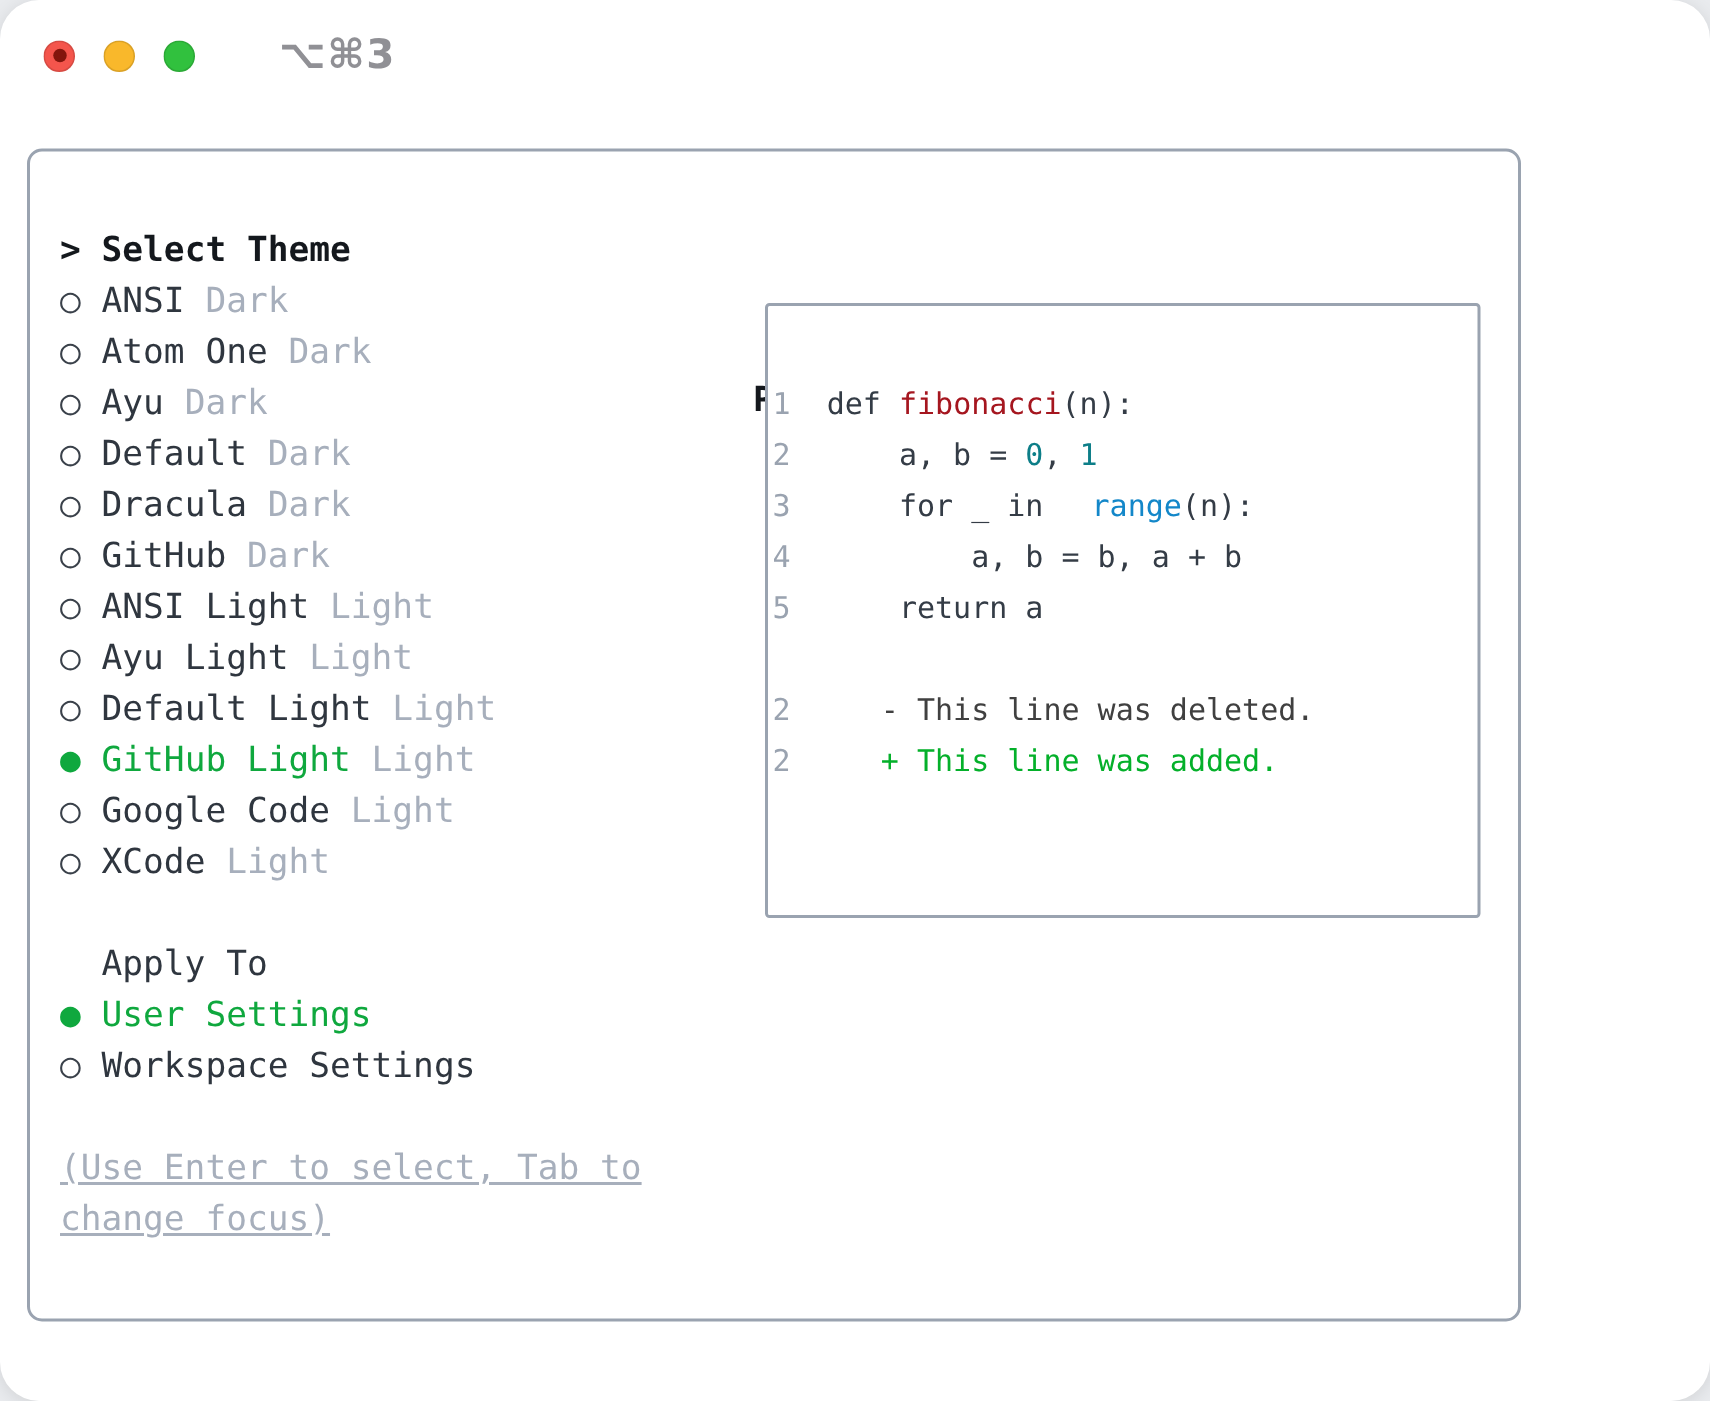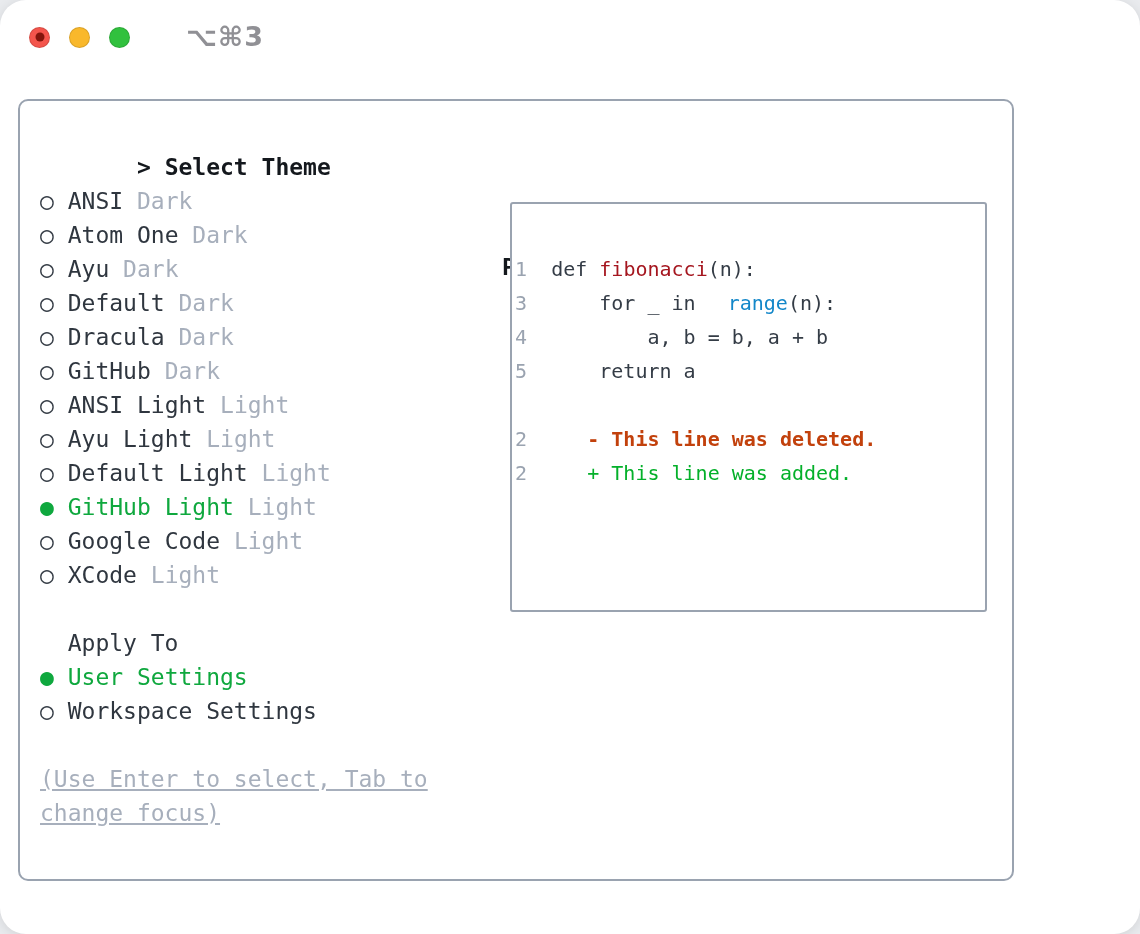--- a/index.html
+++ b/index.html
@@ -52,21 +52,21 @@
     border-radius: 10px;
     background: #ffffff;
   }
   .left-col {
     position: absolute; left: 20px; top: 49px;
     white-space: pre;
     font-size: 23px; line-height: 34px;
     color: #2f363f;
   }
   .line { white-space: pre; height: 34px; }
-  .hdr { font-weight: bold; color: #14181d; text-align: center; }
+  .hdr { font-weight: bold; color: #14181d; }
   .bullet { color: #3a414a; }
   .bullet-sel { color: #0fa83e; }
   .suffix { color: #a7afbc; }
   .sel-text { color: #0fa83e; text-align: center; }
   .help { color: #a7afbc; text-decoration: underline; }
   
   .preview-title {
     position: absolute; left: 482px; top: 149px;
     font-size: 23px; line-height: 34px;
     font-weight: bold; color: #14181d;
@@ -85,21 +85,21 @@
     white-space: pre;
     font-size: 20px; line-height: 34px; height: 34px;
     color: #343c46;
   }
   .ln { color: #9aa3b0; }
   .t-default  { color: #343c46; }
   .t-function { color: #a5161f; }
   .t-number   { color: #0d7e88; }
   .t-builtin  { color: #1387c9; margin-left: 20px; }
   .t-context  { color: #929aa4; }
-  .t-deleted  { color: #c2410c; font-weight: bold; }
+  .t-deleted  { color: #404040; }
   .t-added    { color: #04b02a; margin-top: 30px; }
 </style>
 </head>
 <body>
 
 <div class="window">
 
   <div class="titlebar">
     <div class="tl-btn tl-red">
       <span class="tl-dot"></span>
@@ -109,20 +109,21 @@
     <span class="shortcut">⌥⌘3</span>
   </div>
 
   <div class="panel">
     <div class="left-col"><div class="line hdr"><span>&gt; </span><span>Select Theme</span></div><div class="line"><span class="bullet">○ </span><span>ANSI </span><span class="suffix">Dark</span></div><div class="line"><span class="bullet">○ </span><span>Atom One </span><span class="suffix">Dark</span></div><div class="line"><span class="bullet">○ </span><span>Ayu </span><span class="suffix">Dark</span></div><div class="line"><span class="bullet">○ </span><span>Default </span><span class="suffix">Dark</span></div><div class="line"><span class="bullet">○ </span><span>Dracula </span><span class="suffix">Dark</span></div><div class="line"><span class="bullet">○ </span><span>GitHub </span><span class="suffix">Dark</span></div><div class="line"><span class="bullet">○ </span><span>ANSI Light </span><span class="suffix">Light</span></div><div class="line"><span class="bullet">○ </span><span>Ayu Light </span><span class="suffix">Light</span></div><div class="line"><span class="bullet">○ </span><span>Default Light </span><span class="suffix">Light</span></div><div class="line"><span class="bullet-sel">● </span><span class="sel-text">GitHub Light </span><span class="suffix">Light</span></div><div class="line"><span class="bullet">○ </span><span>Google Code </span><span class="suffix">Light</span></div><div class="line"><span class="bullet">○ </span><span>XCode </span><span class="suffix">Light</span></div><div class="line">&nbsp;</div><div class="line"><span>  Apply To</span></div><div class="line"><span class="bullet-sel">● </span><span class="sel-text">User Settings</span></div><div class="line"><span class="bullet">○ </span><span>Workspace Settings</span></div><div class="line">&nbsp;</div><div class="line help">(Use Enter to select, Tab to</div><div class="line help">change focus)</div></div>
 
     <div class="preview-title">Preview</div>
 
     <div class="preview-box">
         <div class="pline"><span class="ln">1  </span><span class="t-default">def </span><span class="t-function">fibonacci</span><span class="t-default">(n):</span></div>
+        <div class="pline"><span class="ln">2  </span><span class="t-default">    a, b = </span><span class="t-number">0</span><span class="t-default">, </span><span class="t-number">1</span></div>
         <div class="pline"><span class="ln">3  </span><span class="t-default">    for _ in </span><span class="t-builtin">range</span><span class="t-default">(n):</span></div>
         <div class="pline"><span class="ln">4  </span><span class="t-default">        a, b = b, a + b</span></div>
         <div class="pline"><span class="ln">5  </span><span class="t-default">    return a</span></div>
         <div class="pline">&nbsp;</div>
         <div class="pline"><span class="ln">2  </span><span class="t-deleted">   - This line was deleted.</span></div>
         <div class="pline"><span class="ln">2  </span><span class="t-added">   + This line was added.</span></div>
       </div>
   </div>
 
 </div>

